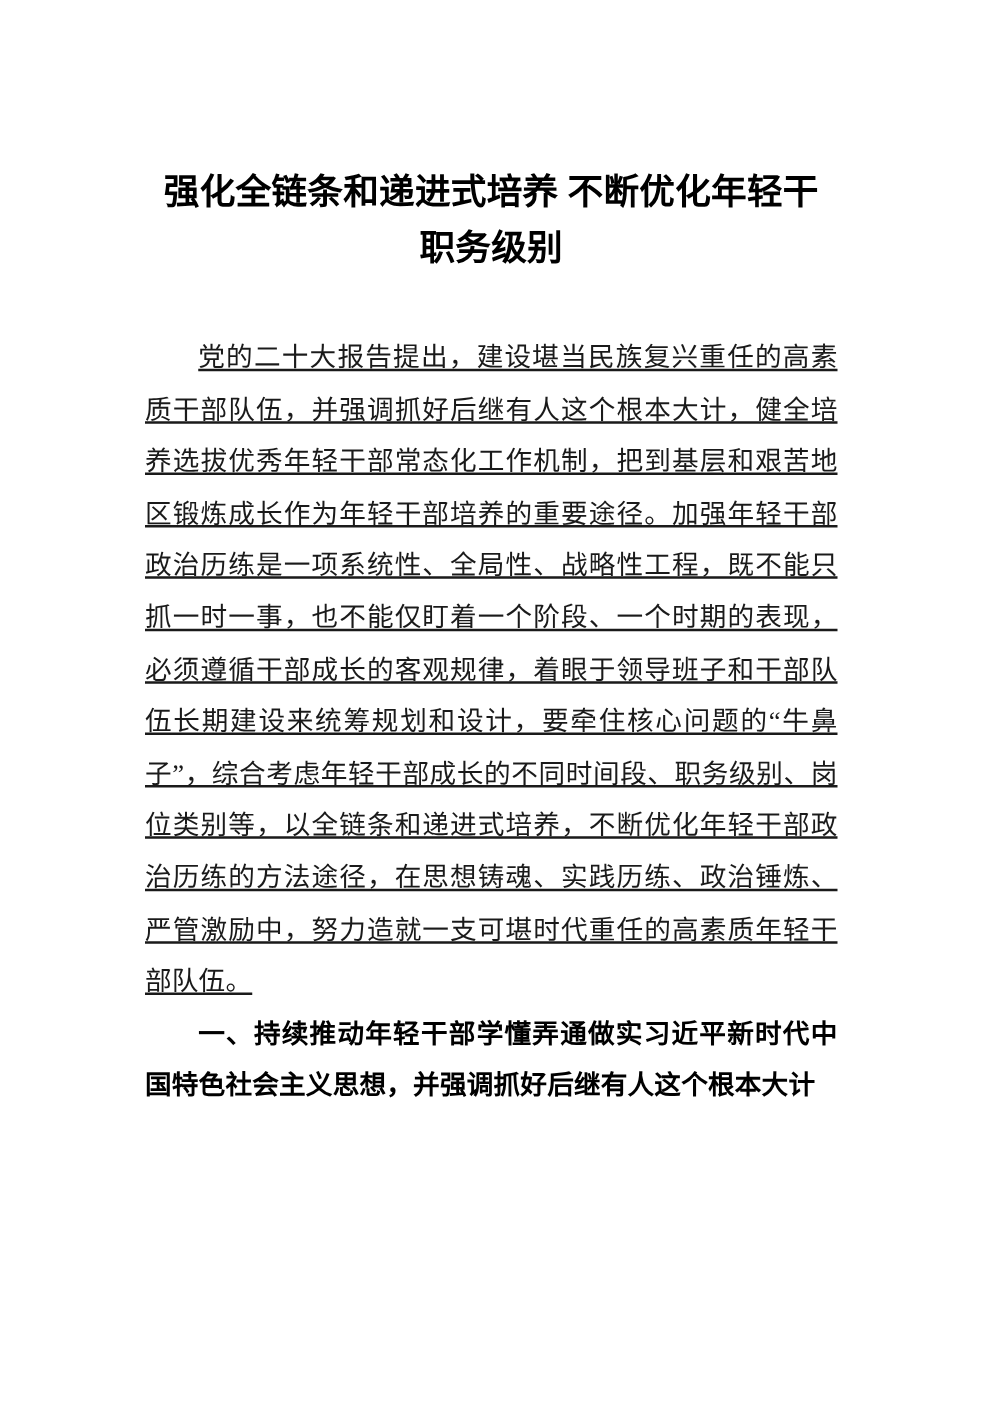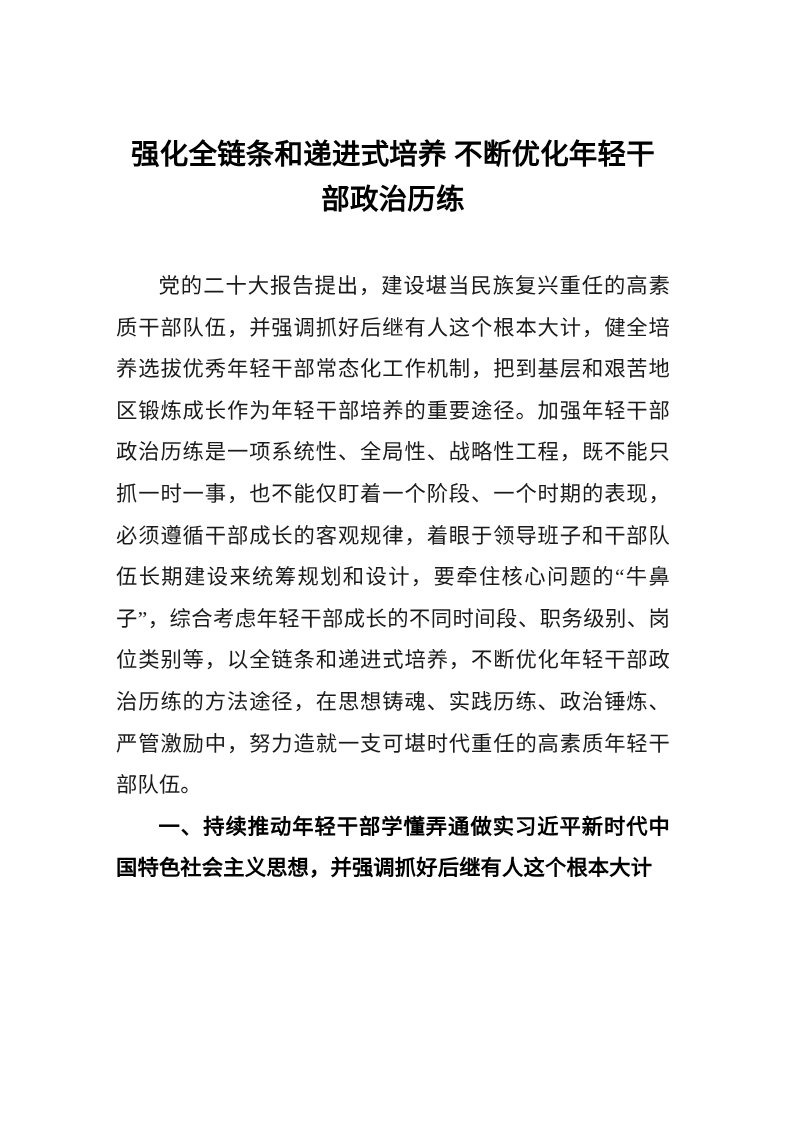--- a/index.html
+++ b/index.html
@@ -44,20 +44,21 @@
     font-family: "Liberation Serif", "DejaVu Serif", serif;
     font-size: 21.3px;
     line-height: 41.6px;
     color: #1a1a1a;
     text-align: justify;
     text-justify: inter-ideograph;
     text-indent: 2em;
     margin: 0;
     letter-spacing: 0.15px;
     word-break: break-all;
+    text-decoration: underline;
   }
 
   
   .section-heading {
     font-family: "Liberation Sans", "DejaVu Sans", sans-serif;
     font-weight: bold;
     font-size: 21.3px;
     line-height: 41.6px;
     color: #000000;
     text-align: justify;
@@ -69,21 +70,21 @@
   }
 
   .spacer-after-title { height: 44px; }
 </style>
 </head>
 <body>
 
 <div class="page">
   <div class="content">
 
-    <h1 class="doc-title"><span>强化全链条和递进式培养 不断优化年轻干</span><br><span>部政治历练</span></h1>
+    <h1 class="doc-title"><span>强化全链条和递进式培养 不断优化年轻干</span><br><span>职务级别</span></h1>
 
     <div class="spacer-after-title"></div>
 
     <p class="body-para">党的二十大报告提出，建设堪当民族复兴重任的高素质干部队伍，并强调抓好后继有人这个根本大计，健全培养选拔优秀年轻干部常态化工作机制，把到基层和艰苦地区锻炼成长作为年轻干部培养的重要途径。加强年轻干部政治历练是一项系统性、全局性、战略性工程，既不能只抓一时一事，也不能仅盯着一个阶段、一个时期的表现，必须遵循干部成长的客观规律，着眼于领导班子和干部队伍长期建设来统筹规划和设计，要牵住核心问题的“牛鼻子”，综合考虑年轻干部成长的不同时间段、职务级别、岗位类别等，以全链条和递进式培养，不断优化年轻干部政治历练的方法途径，在思想铸魂、实践历练、政治锤炼、严管激励中，努力造就一支可堪时代重任的高素质年轻干部队伍。</p>
 
     <p class="section-heading">一、持续推动年轻干部学懂弄通做实习近平新时代中国特色社会主义思想，并强调抓好后继有人这个根本大计</p>
 
 
   </div>
 </div>

